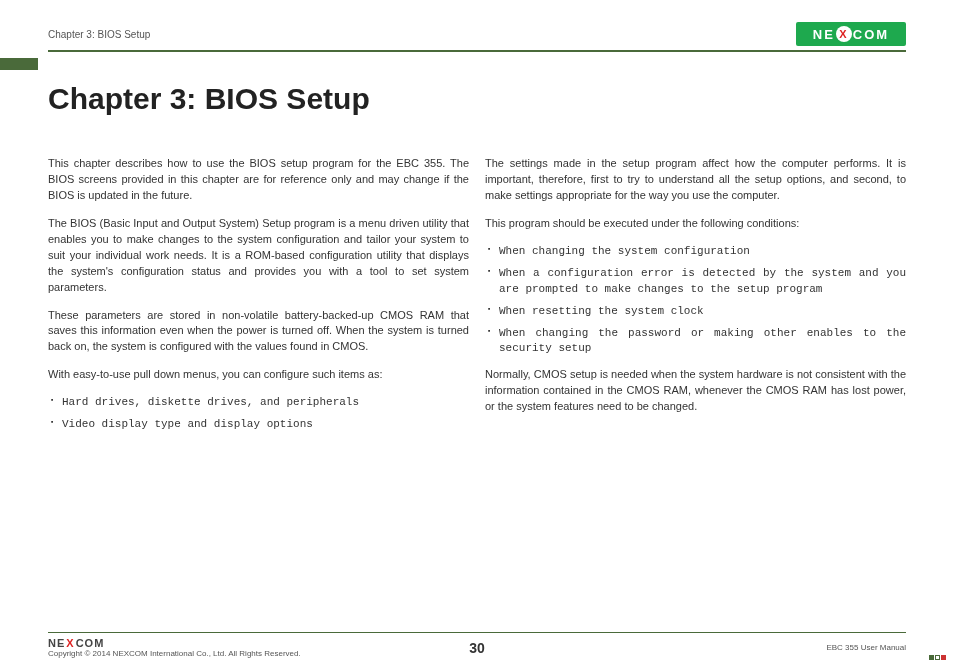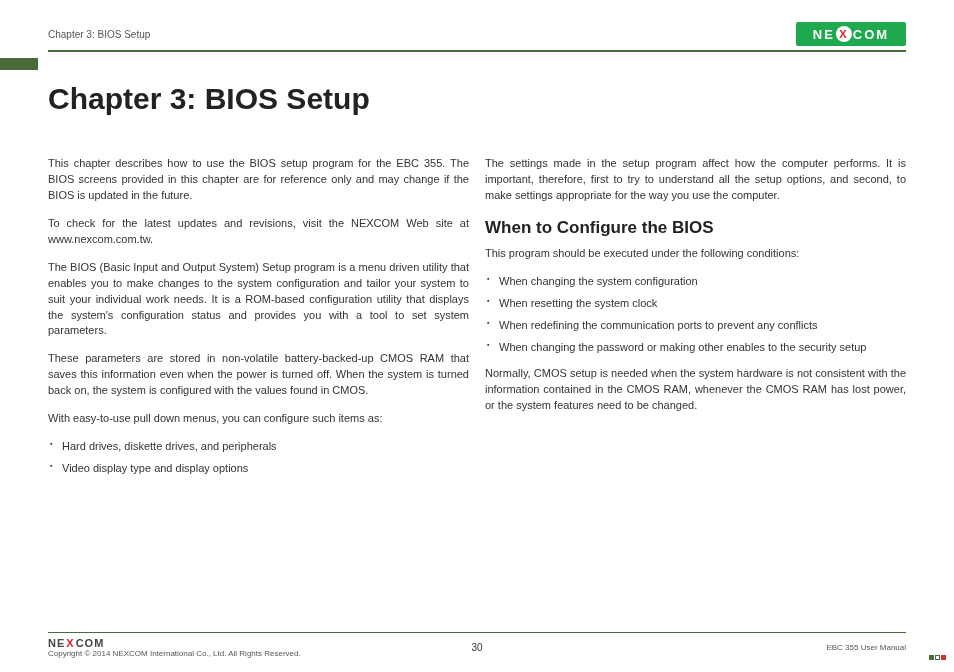--- a/index.html
+++ b/index.html
@@ -107,20 +107,21 @@
   ul.bullets {
     list-style: none;
     padding: 0;
     margin: 2px 0 10px 0;
   }
   ul.bullets li {
     position: relative;
     padding-left: 14px;
     margin-bottom: 6px;
     text-align: justify;
+    font-family: Liberation Mono, monospace;
   }
   ul.bullets li::before {
     content: "▪";
     position: absolute;
     left: 2px;
     top: 0;
     font-size: 7px;
     color: #333;
   }
   .footer {
@@ -139,22 +140,22 @@
     letter-spacing: 1px;
     color: #444;
     display: inline-flex;
     align-items: center;
   }
   .footer-logo .fx {
     color: #d22;
     margin: 0 1px;
   }
   .page-num {
-    font-weight: normal;
-    font-size: 10px;
+    font-weight: bold;
+    font-size: 14px;
     color: #333;
     position: absolute;
     left: 50%;
     transform: translateX(-50%);
   }
   .footer-right {
     text-align: center;
   }
   .footer-end-mark {
     position: absolute;
@@ -186,38 +187,36 @@
   </div>
   <div class="rule-top"></div>
   <div class="tab-mark"></div>
 
   <div class="content">
     <h1 class="chapter-title">Chapter 3: BIOS Setup</h1>
 
     <div class="columns">
       <div class="col">
         <p>This chapter describes how to use the BIOS setup program for the EBC 355. The BIOS screens provided in this chapter are for reference only and may change if the BIOS is updated in the future.</p>
-        <p>To check for the latest updates and revisions, visit the NEXCOM Web site at www.nexcom.com.tw.</p>
         <p>The BIOS (Basic Input and Output System) Setup program is a menu driven utility that enables you to make changes to the system configuration and tailor your system to suit your individual work needs. It is a ROM-based configuration utility that displays the system's configuration status and provides you with a tool to set system parameters.</p>
         <p>These parameters are stored in non-volatile battery-backed-up CMOS RAM that saves this information even when the power is turned off. When the system is turned back on, the system is configured with the values found in CMOS.</p>
         <p>With easy-to-use pull down menus, you can configure such items as:</p>
         <ul class="bullets">
           <li>Hard drives, diskette drives, and peripherals</li>
           <li>Video display type and display options</li>
         </ul>
       </div>
 
       <div class="col">
         <p>The settings made in the setup program affect how the computer performs. It is important, therefore, first to try to understand all the setup options, and second, to make settings appropriate for the way you use the computer.</p>
-        <h2>When to Configure the BIOS</h2>
         <p>This program should be executed under the following conditions:</p>
         <ul class="bullets">
           <li>When changing the system configuration</li>
+          <li>When a configuration error is detected by the system and you are prompted to make changes to the setup program</li>
           <li>When resetting the system clock</li>
-          <li>When redefining the communication ports to prevent any conflicts</li>
           <li>When changing the password or making other enables to the security setup</li>
         </ul>
         <p>Normally, CMOS setup is needed when the system hardware is not consistent with the information contained in the CMOS RAM, whenever the CMOS RAM has lost power, or the system features need to be changed.</p>
       </div>
     </div>
   </div>
 
   <div class="footer">
     <div>
       <div class="footer-logo">

